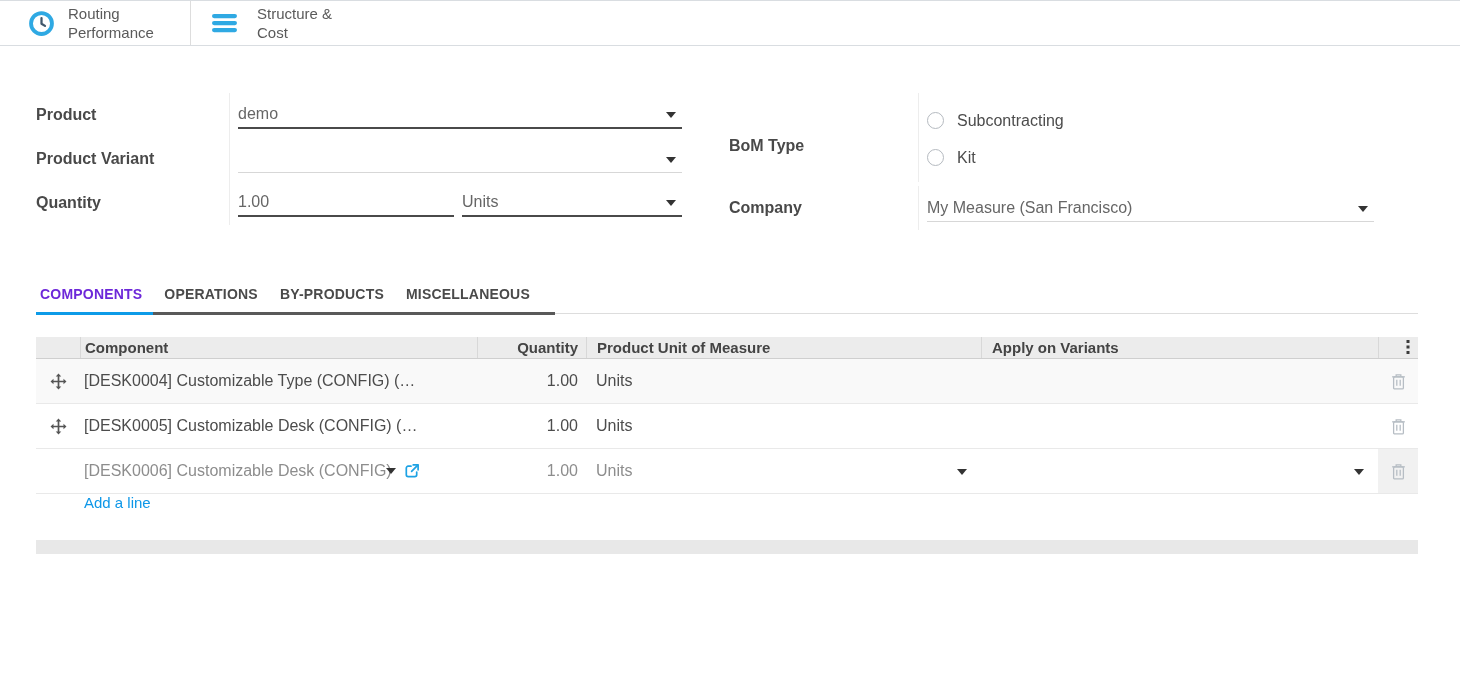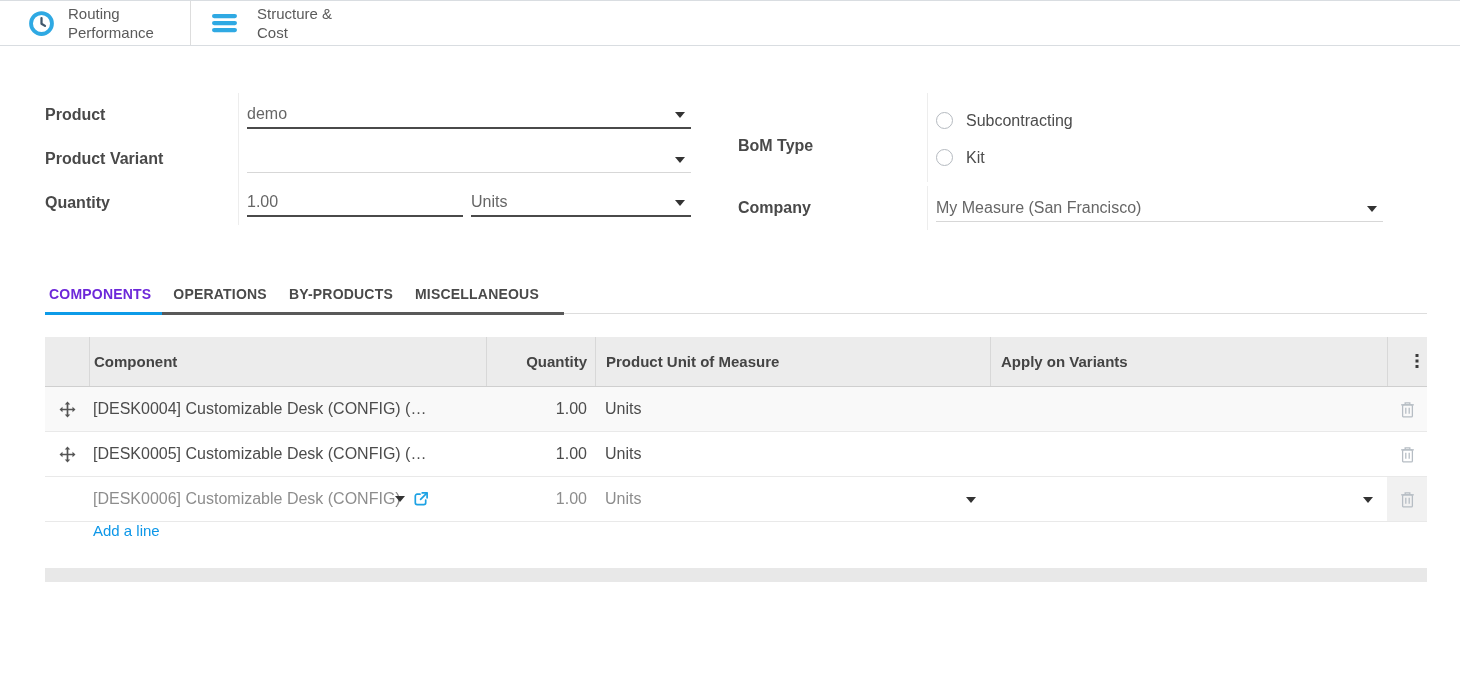--- a/index.html
+++ b/index.html
@@ -22,21 +22,21 @@
     cursor:pointer; text-align:left;
   }
   .stat-btn.first { padding:0 24px 0 28px; }
   .stat-btn.second { padding:0 26px 0 20px; border-right:none;gap:19px; }
   .stat-label {
     font-size:15px; line-height:19px; color:#5a5a5a; width:98px;
   }
   .stat-icon { flex:0 0 auto; display:flex; }
 
   
-  .sheet { padding-left:45px; }
+  .sheet { padding-left:36px; }
   .form-grid {
     margin-top:47px;
     display:grid; grid-template-columns:646px 678px; column-gap:14px;
   }
   .frow { display:grid; align-items:center; min-height:44px; }
   .col-left .frow  { grid-template-columns:193px 1fr; }
   .col-right .frow { grid-template-columns:222px 1fr; }
   .flabel { font-size:16px; font-weight:700; color:#494949; align-self:center; }
   .flabel-wrap { display:flex; align-items:center; gap:10px; }
   .flabel-icon-slot { width:23px; display:flex; justify-content:flex-start; }
@@ -88,21 +88,21 @@
   .tabstrip::after { content:""; flex:1; border-bottom:1px solid #dddddd; margin-bottom:1px; }
 
   
   .list { margin-top:22px; width:1382px; font-size:16px; }
   .lrow {
     display:grid; grid-template-columns:44px 397px 109px 395px 397px 40px;
     align-items:stretch; height:45px; border-bottom:1px solid #e9e9e9;
   }
   .lcell { display:flex; align-items:center; min-width:0; }
   .lrow.lheader {
-    height:50px; background:#ececec; font-size:15px; font-weight:700; color:#444;
+    height:22px; background:#ececec; font-size:15px; font-weight:700; color:#444;
     border-bottom:1px solid #cfcfcf;
   }
   .lrow.lheader .lcell { border-left:1px solid #d8d8d8; cursor:pointer; }
   .lrow.lheader .lcell:first-child { border-left:none; cursor:default; }
   .c-handle { justify-content:center; }
   .c-component { padding-left:4px; overflow:hidden; white-space:nowrap; }
   .c-qty { justify-content:flex-end; padding-right:8px; }
   .c-uom { padding-left:10px; position:relative; }
   .c-apply { padding-left:10px; position:relative; }
   .c-opts { justify-content:center; position:relative; }
@@ -248,21 +248,21 @@
       </div>
     </div>
 
     <div class="lrow striped">
       <div class="lcell c-handle">
         <svg width="17" height="17" viewBox="0 0 16 16" fill="#555">
           <path d="M8 0.5 L10.6 3.3 H8.8 V7.2 H12.7 V5.4 L15.5 8 L12.7 10.6 V8.8 H8.8 V12.7 H10.6 L8 15.5 L5.4 12.7 H7.2 V8.8 H3.3 V10.6 L0.5 8 L3.3 5.4 V7.2 H7.2 V3.3 H5.4 Z"></path>
         </svg>
       </div>
       <div class="lcell c-component">
-          <span class="row-text">[DESK0004] Customizable Desk (CONFIG) (…</span>
+          <span class="row-text">[DESK0004] Customizable Type (CONFIG) (…</span>
         </div>
       <div class="lcell c-qty">1.00</div>
       <div class="lcell c-uom">Units</div>
       <div class="lcell c-apply"></div>
       <div class="lcell c-opts icon-btn">
         <svg width="15" height="17" viewBox="0 0 14 16" fill="none" stroke="#b6bdc4" stroke-width="1.2">
           <path d="M1 3.6h12"></path>
             <path d="M4.8 3.4V1.8h4.4v1.6"></path>
           <rect x="2.4" y="3.6" width="9.2" height="11.4" rx="1"></rect>
           <path d="M5.4 6.4v5.6M8.6 6.4v5.6"></path>

